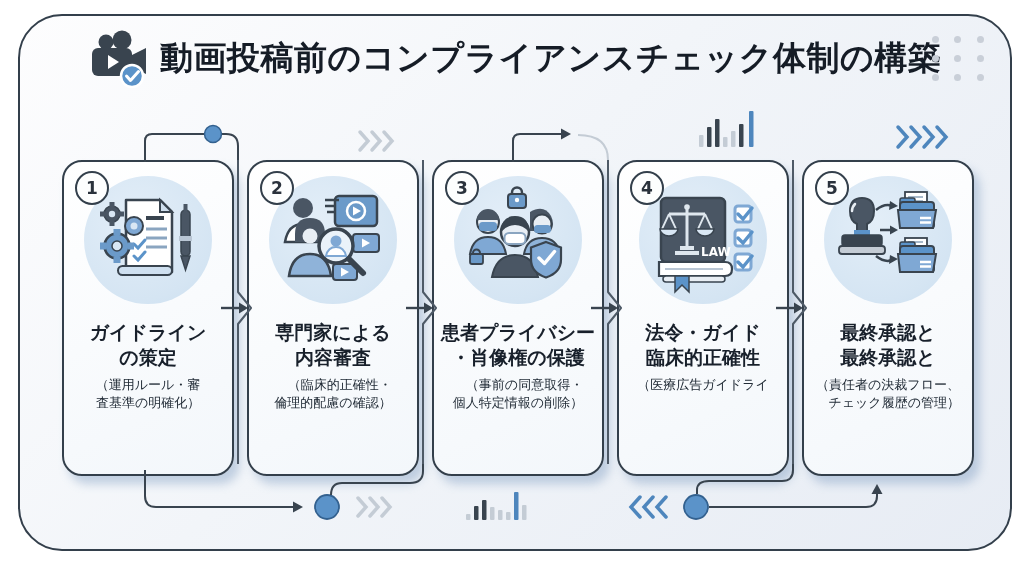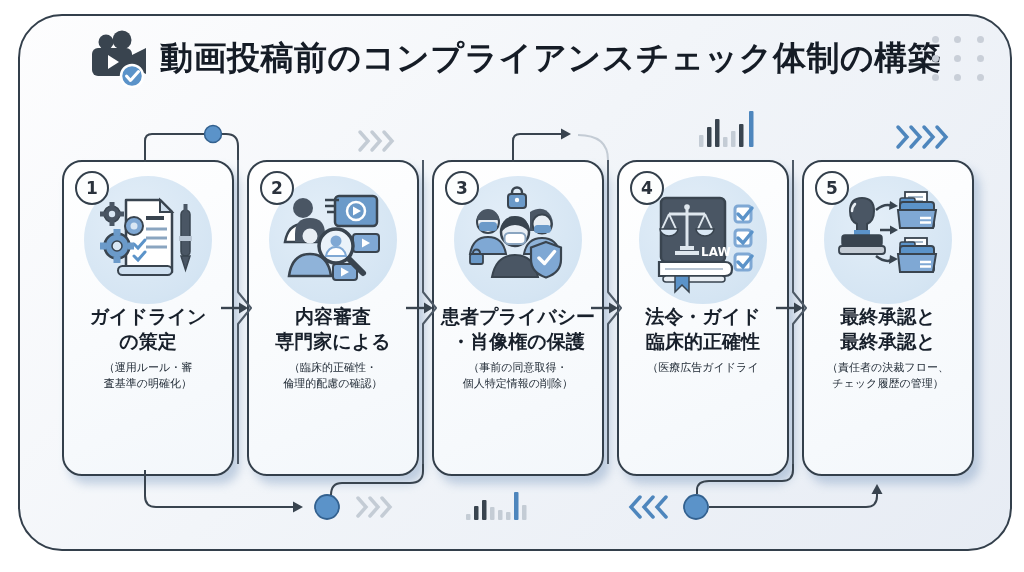--- a/index.html
+++ b/index.html
@@ -20,23 +20,23 @@
     background:linear-gradient(155deg,#ffffff 0%,#f3f7fb 100%);
     box-shadow:6px 8px 10px rgba(122,152,190,0.42);
     display:flex;flex-direction:column;align-items:center;z-index:2;}
   .card.c1{left:62px}.card.c2{left:247px}.card.c3{left:432px}.card.c4{left:617px}.card.c5{left:802px}
   .step-number{position:absolute;left:11px;top:9px;width:30px;height:30px;border:2px solid #333f4b;
     border-radius:50%;background:#fdfefe;color:#2a323c;font-size:17px;font-weight:bold;
     display:flex;align-items:center;justify-content:center;}
   .icon-wrap{margin-top:14px;width:128px;height:128px;border-radius:50%;
     background:radial-gradient(circle at 40% 35%,#e3eef8 0%,#d5e5f3 70%,#cbdff0 100%);
     display:flex;align-items:flex-end;justify-content:center;}
-  .step-title{margin-top:0;text-align:center;font-size:19px;line-height:1.32;font-weight:800;color:#18202b;}
+  .step-title{margin-top:16px;text-align:center;font-size:19px;line-height:1.32;font-weight:800;color:#18202b;}
   .step-title span{display:block;}
-  .step-sub{margin-top:6px;text-align:center;font-size:11px;line-height:1.4;font-weight:500;color:#222c37;}
+  .step-sub{margin-top:6px;text-align:right;font-size:13px;line-height:1.4;font-weight:500;color:#222c37;}
   .step-sub span{display:block;}
   
   svg.connectors{position:absolute;left:0;top:0;width:1024px;height:572px;z-index:3;pointer-events:none;}
 </style>
 </head>
 <body>
 
 <div class="page">
   <div class="canvas"></div>
 
@@ -126,22 +126,22 @@
         <path d="M22,50 q0,-16 15,-16 q15,0 15,16 v8 h-30 z" fill="#4a5664"></path>
         <circle cx="37" cy="52" r="7.5" fill="#e8eef4"></circle>
         <path d="M16,92 q3,-22 21,-22 q18,0 21,22 z" fill="#8fb3d9" stroke="#39444f" stroke-width="2.5"></path>
         <circle cx="63" cy="62" r="17" fill="#eaf2f9" stroke="#39444f" stroke-width="3.5"></circle>
         <circle cx="63" cy="57" r="5.5" fill="#7fa8d4"></circle>
         <path d="M53,72 q2,-9 10,-9 q8,0 10,9 z" fill="#ffffff" stroke="#7fa8d4" stroke-width="2"></path>
         <line x1="76" y1="75" x2="90" y2="89" stroke="#39444f" stroke-width="6" stroke-linecap="round"></line>
       </svg>
     </div>
     <div class="step-title">
-      <span>内容審査</span>
-        <span>専門家による</span>
+      <span>専門家による</span>
+        <span>内容審査</span>
     </div>
     <div class="step-sub">
       <span>（臨床的正確性・</span>
         <span>倫理的配慮の確認）</span>
     </div>
   </div>
 
   <div class="card c3">
     <div class="step-number">3</div>
     <div class="icon-wrap">

